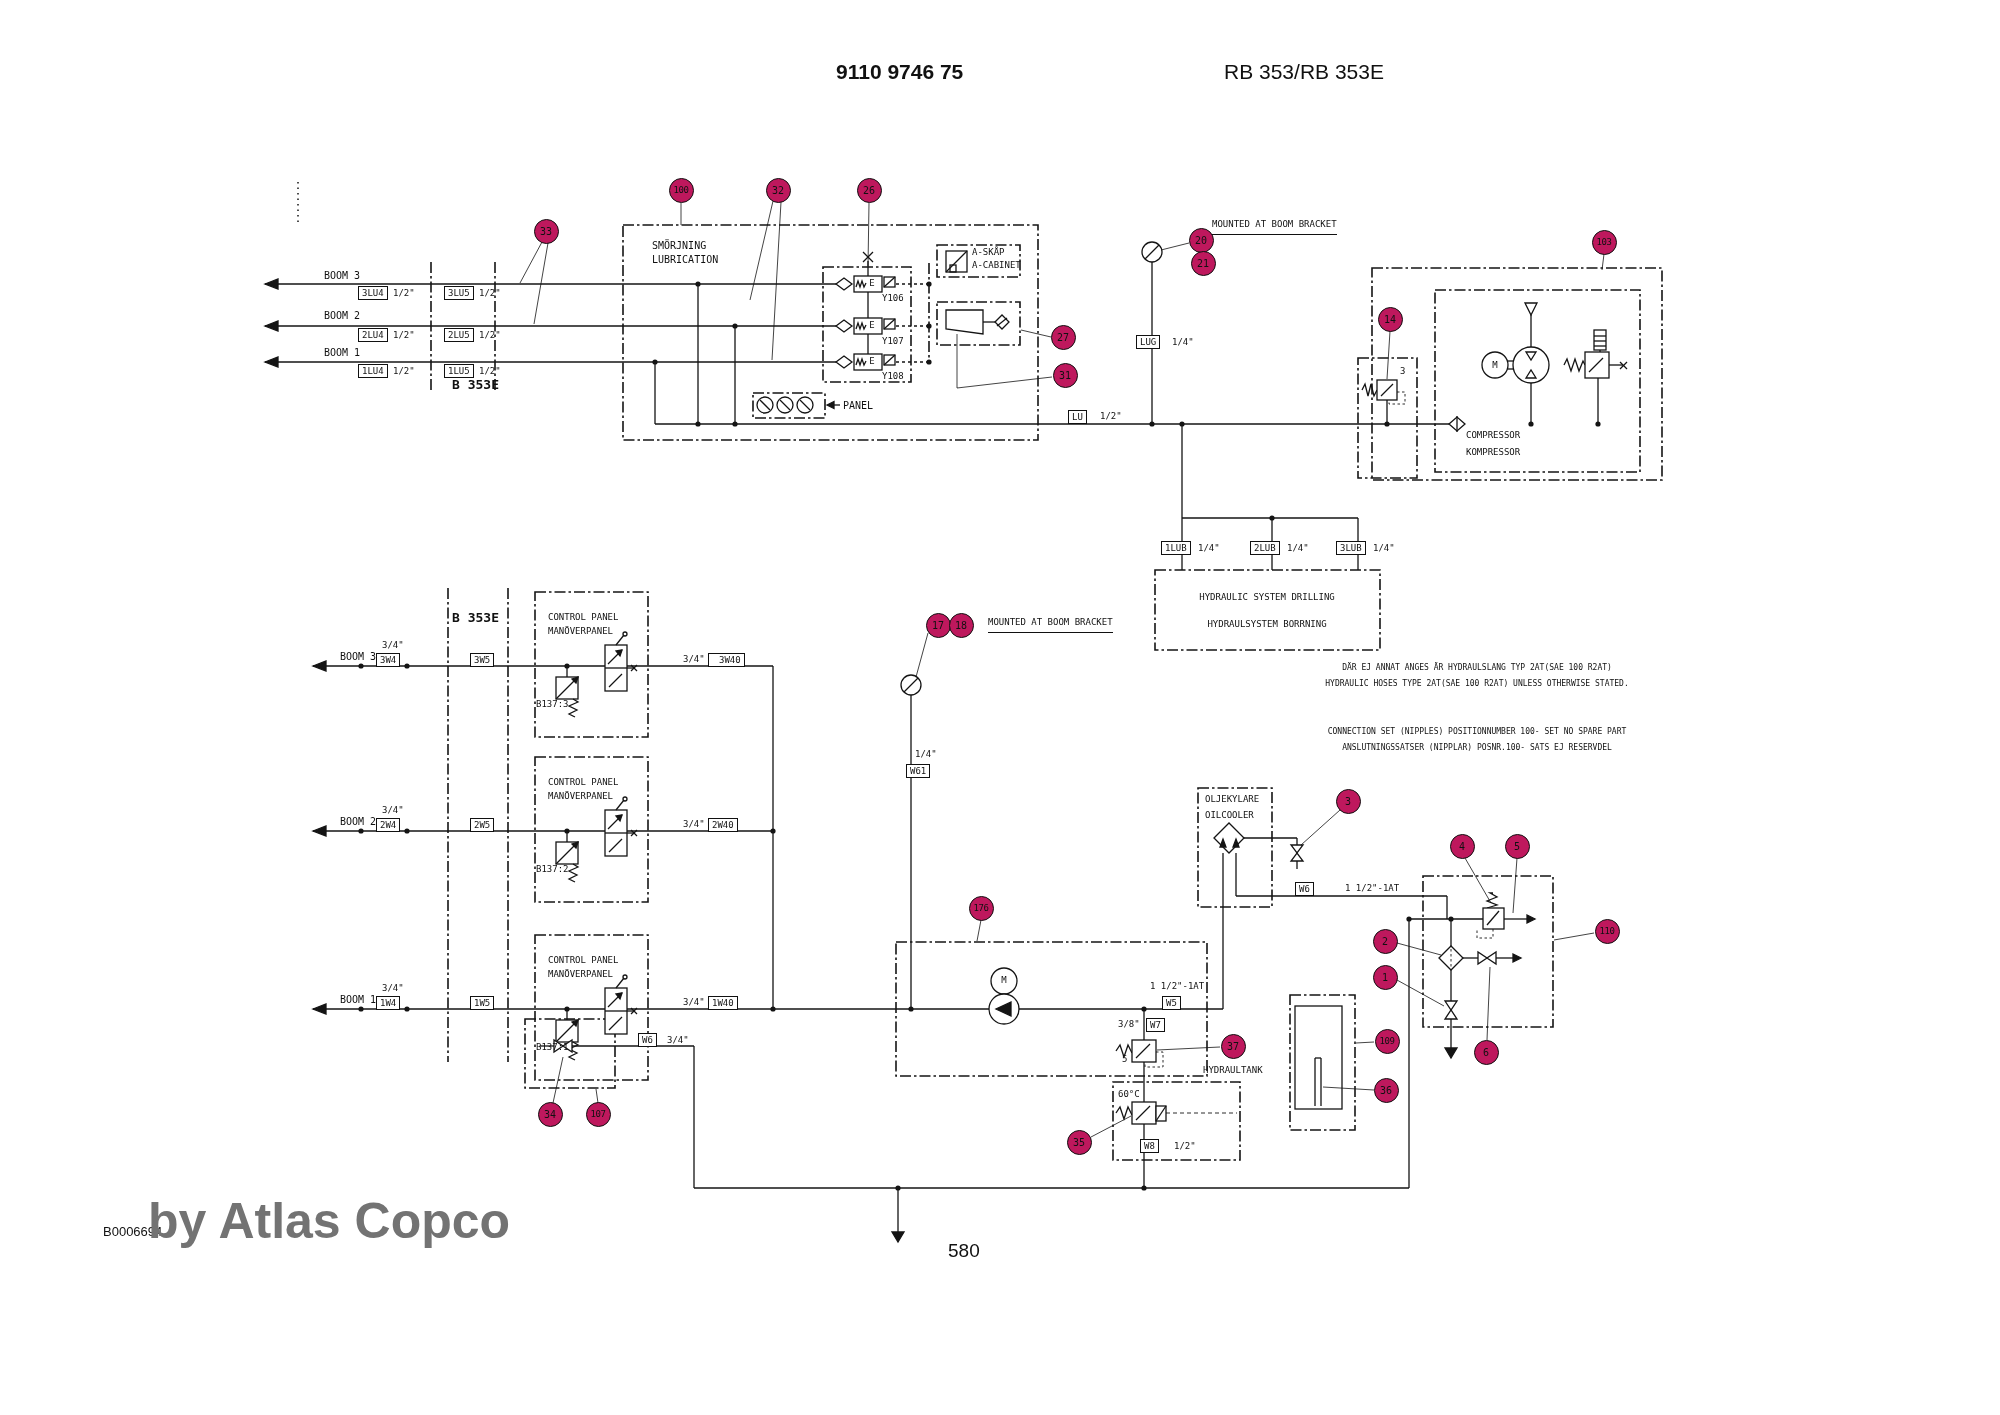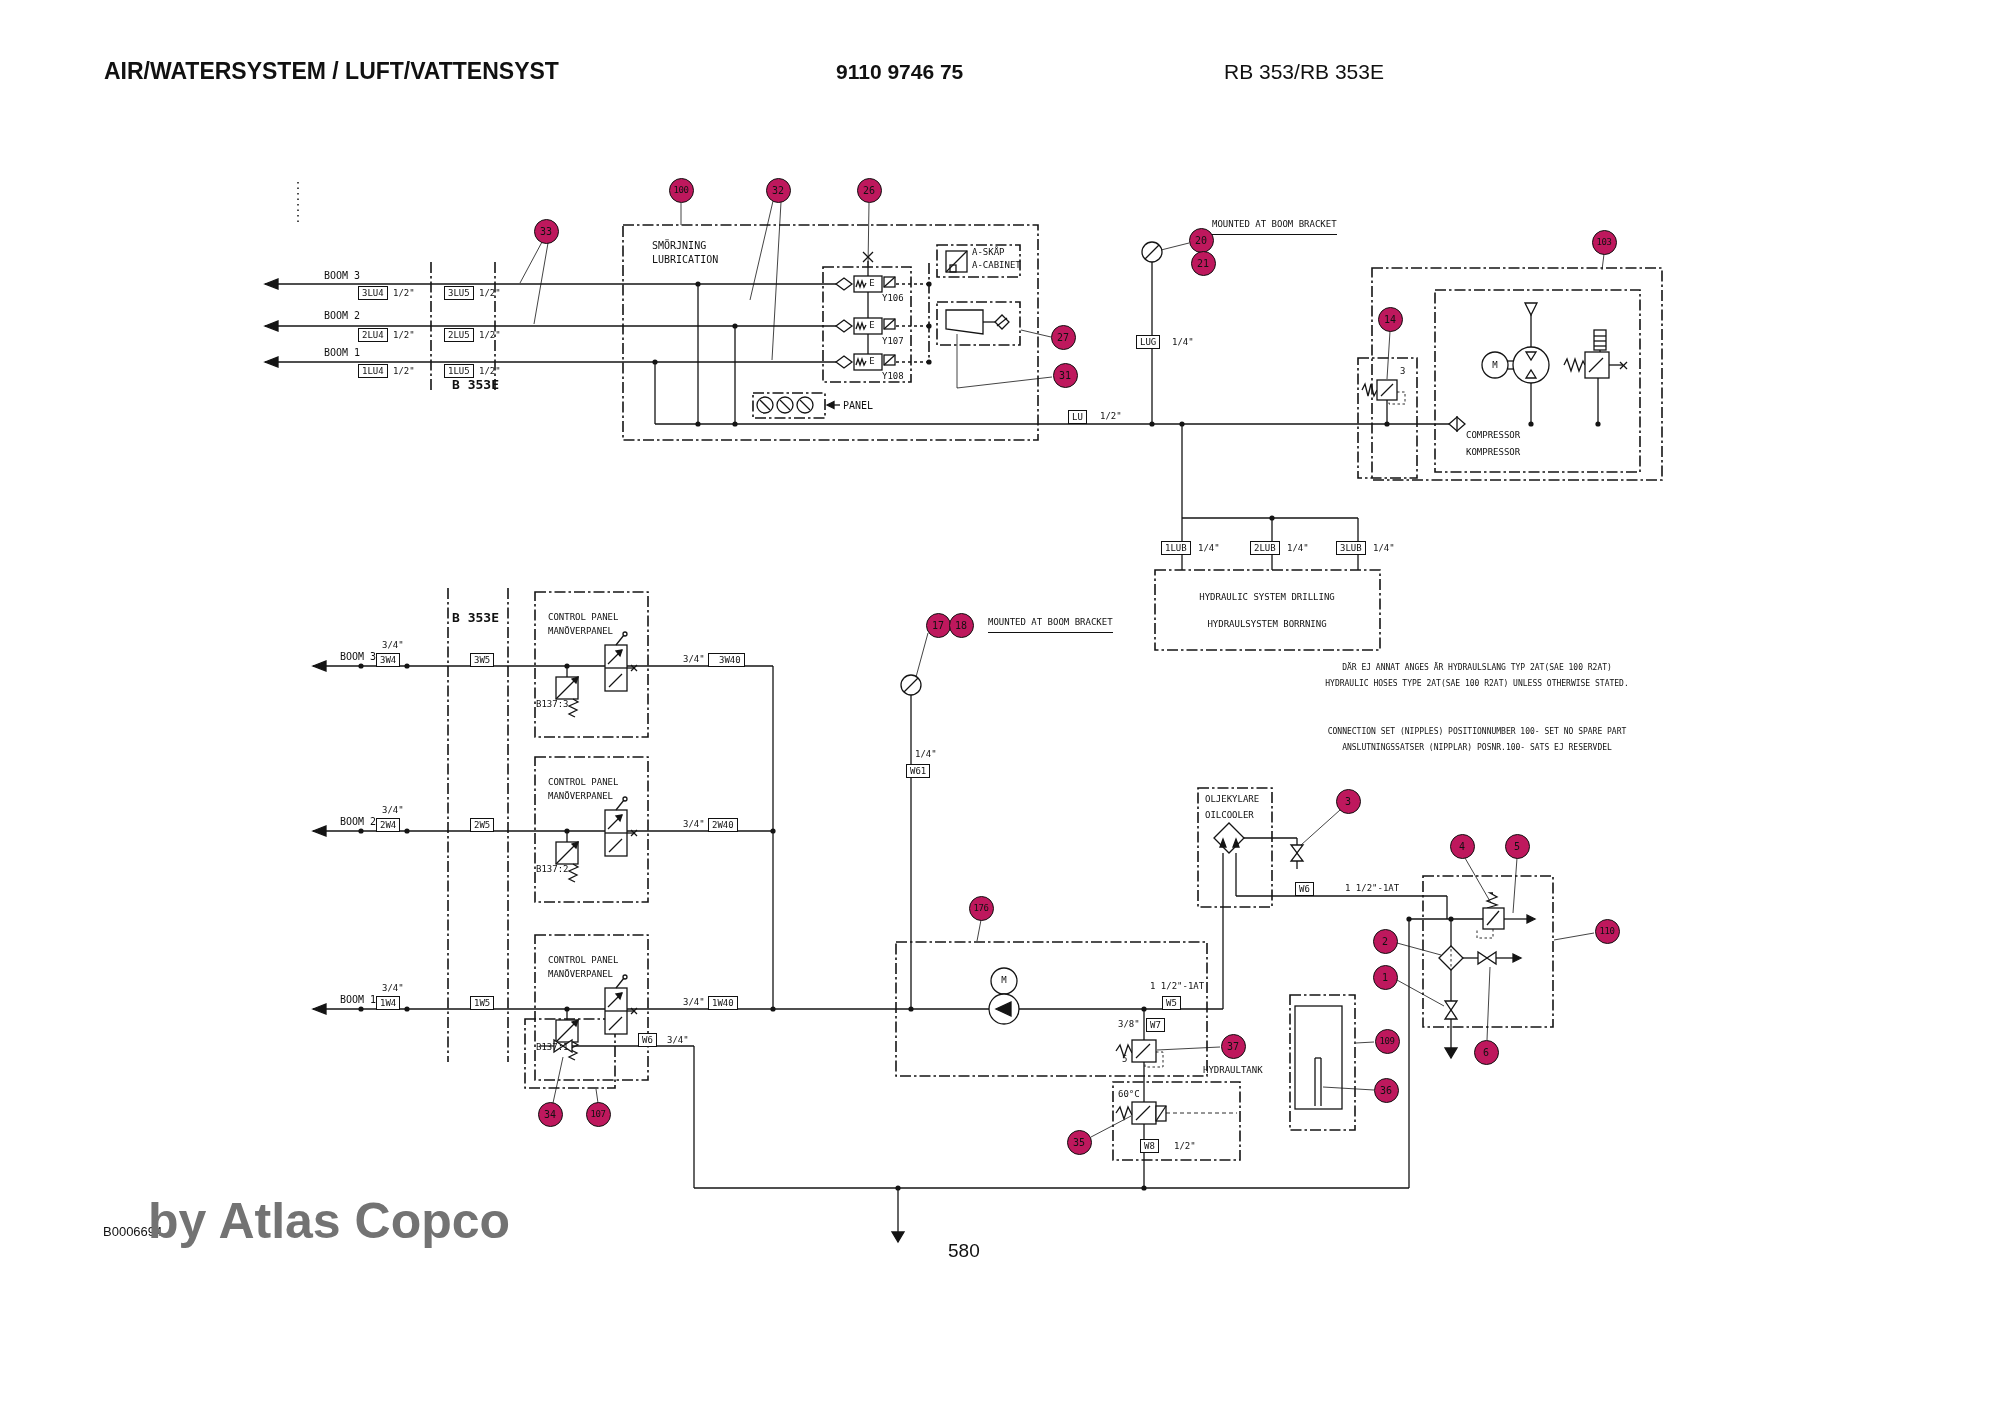--- a/index.html
+++ b/index.html
@@ -17,21 +17,20 @@
        background:#be185d;display:flex;align-items:center;justify-content:center;
        font-size:10px;box-sizing:border-box;z-index:5;}
   .callout.small{font-size:9px;letter-spacing:-0.5px;}
   .brand{position:absolute;font-family:"Liberation Sans",sans-serif;font-weight:600;color:#737373;}
 </style>
 </head>
 <body>
 
 <div id="page">
 
-  <div class="hdr" style="left:104px;top:58px;font-size:23px;font-weight:bold;">AIR/WATERSYSTEM / LUFT/VATTENSYST</div>
   <div class="hdr" style="left:836px;top:60px;font-size:21px;font-weight:bold;">9110 9746 75</div>
   <div class="hdr" style="left:1224px;top:60px;font-size:21px;">RB 353/RB 353E</div>
 
   <svg width="2000" height="1415" viewBox="0 0 2000 1415">
     <g stroke="#141414" fill="none" stroke-width="1.3">
 
       <line x1="298" y1="182" x2="298" y2="224" stroke-dasharray="1.5 4" stroke-width="1.5"></line>
 
       <g stroke-dasharray="11 3 2.5 3" stroke-width="1.6">
         <rect x="623" y="225" width="415" height="215"></rect>

